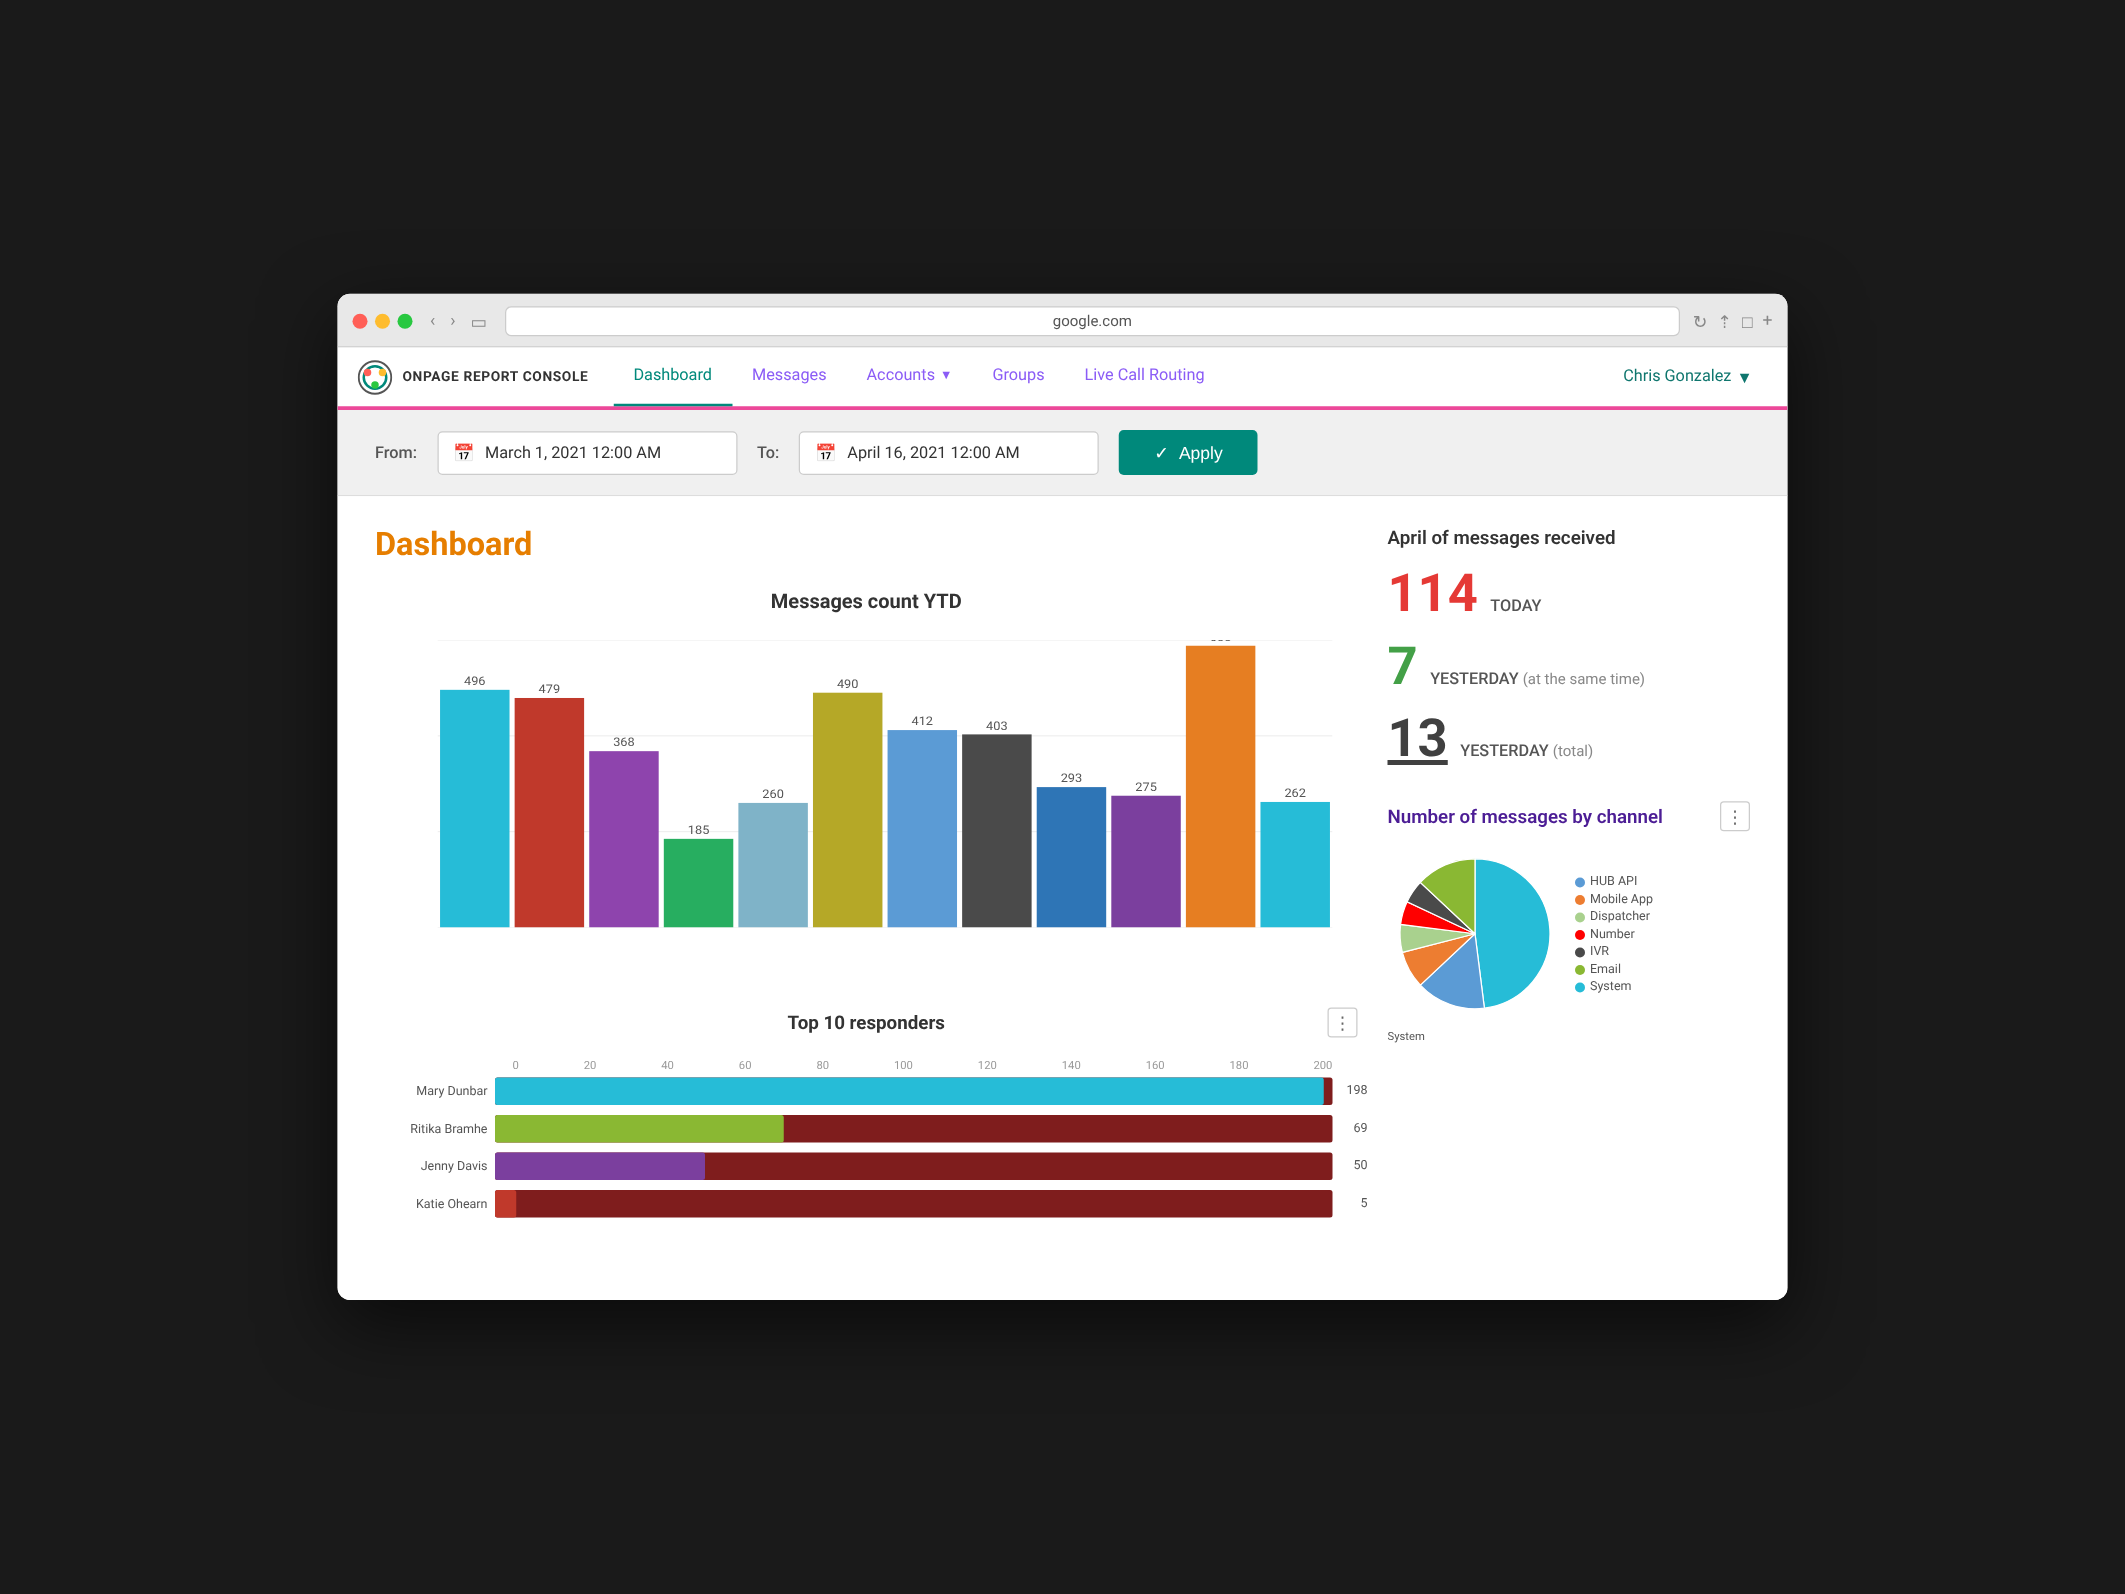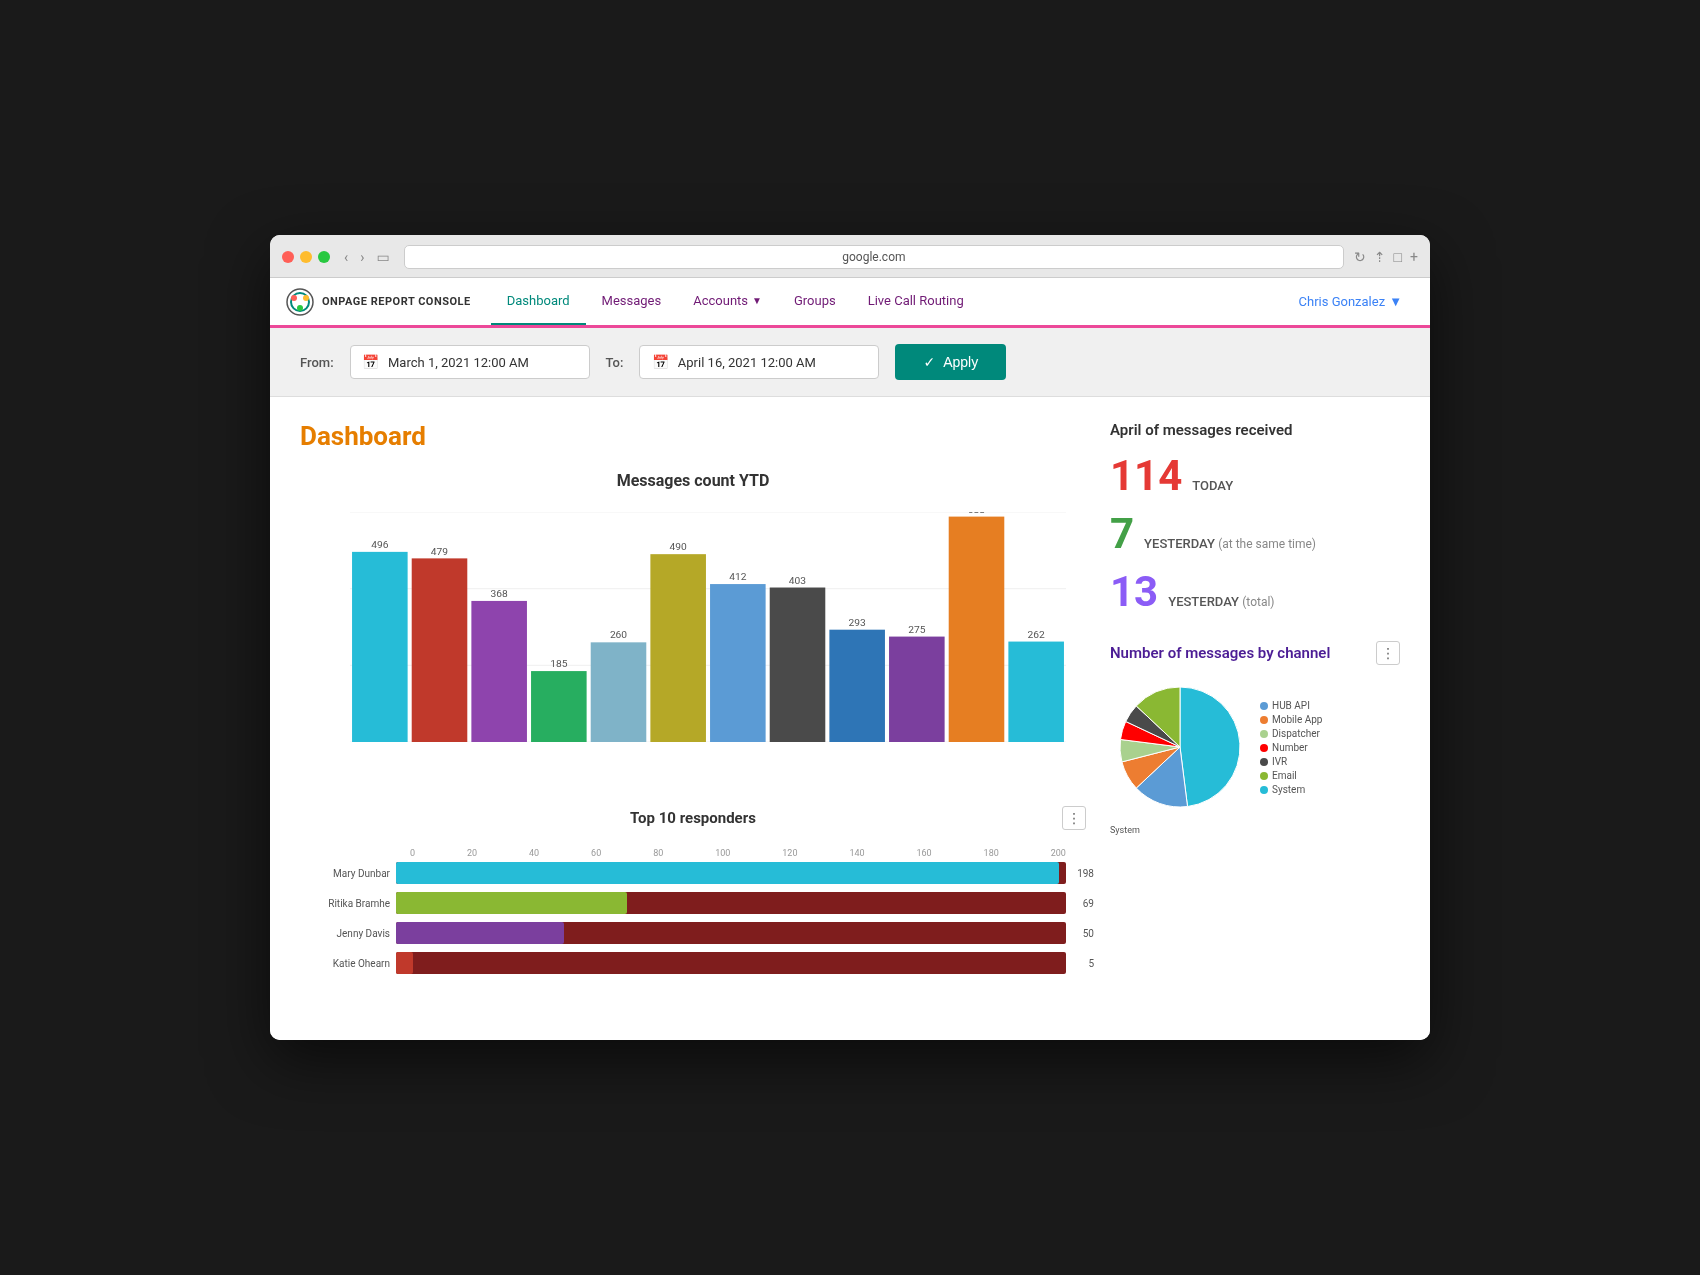--- a/index.html
+++ b/index.html
@@ -101,33 +101,33 @@
       flex: 1;
       gap: 0;
       height: 100%;
     }
     .nav-item {
       padding: 0 16px;
       height: 100%;
       display: flex;
       align-items: center;
       font-size: 13px;
-      color: #701a75;
+      color: #8b5cf6;
       cursor: pointer;
       border-bottom: 2px solid transparent;
       white-space: nowrap;
     }
     .nav-item.active { color: #00897b; border-bottom-color: #00897b; }
     .nav-item .caret { margin-left: 4px; font-size: 10px; }
     .user-menu {
       display: flex;
       align-items: center;
       gap: 4px;
       font-size: 13px;
-      color: #3b82f6;
+      color: #0f766e;
       cursor: pointer;
       padding: 0 12px;
     }
 
     
     .filter-bar {
       background: #f0f0f0;
       padding: 16px 30px;
       display: flex;
       align-items: center;
@@ -252,21 +252,21 @@
       gap: 10px;
       margin-bottom: 16px;
     }
     .stat-number {
       font-size: 42px;
       font-weight: 700;
       line-height: 1;
     }
     .stat-number.red { color: #e53935; }
     .stat-number.green { color: #43a047; }
-    .stat-number.purple { color: #8b5cf6; }
+    .stat-number.purple { color: #404040; text-decoration: underline; }
     .stat-label {
       font-size: 13px;
       color: #555;
       font-weight: 500;
     }
     .stat-label .paren { color: #888; font-weight: 400; font-size: 12px; }
 
     .channel-section { margin-top: 8px; }
     .channel-title-row {
       display: flex;

